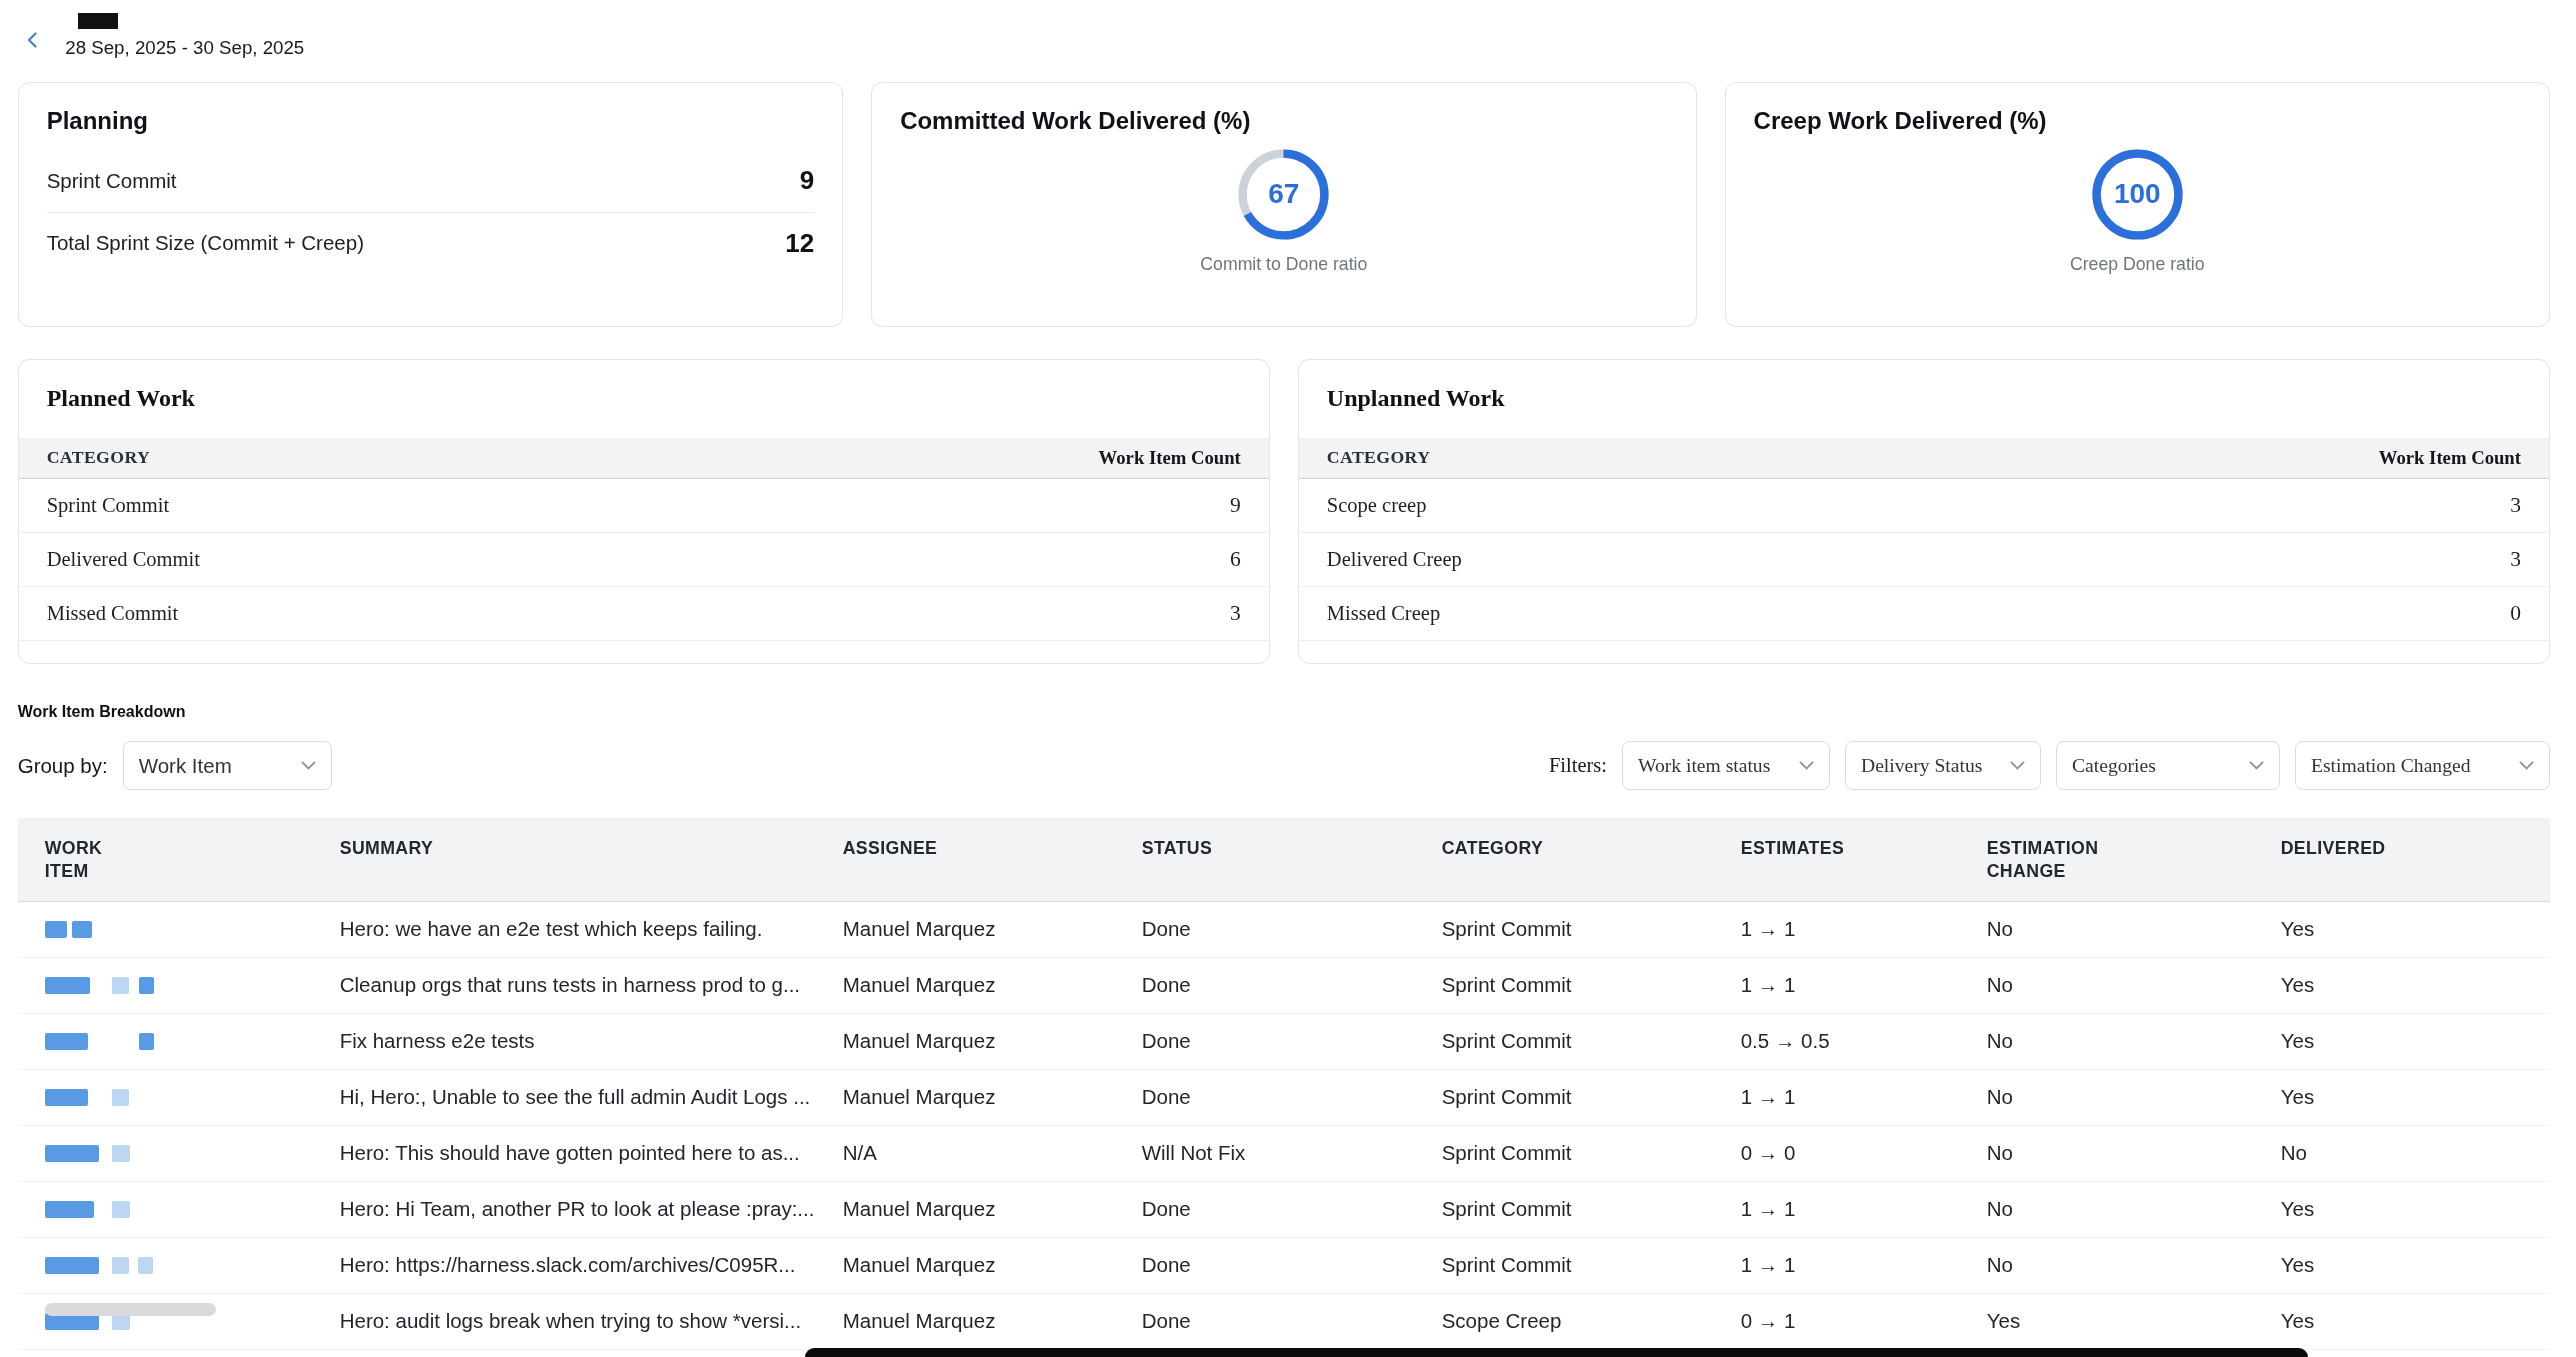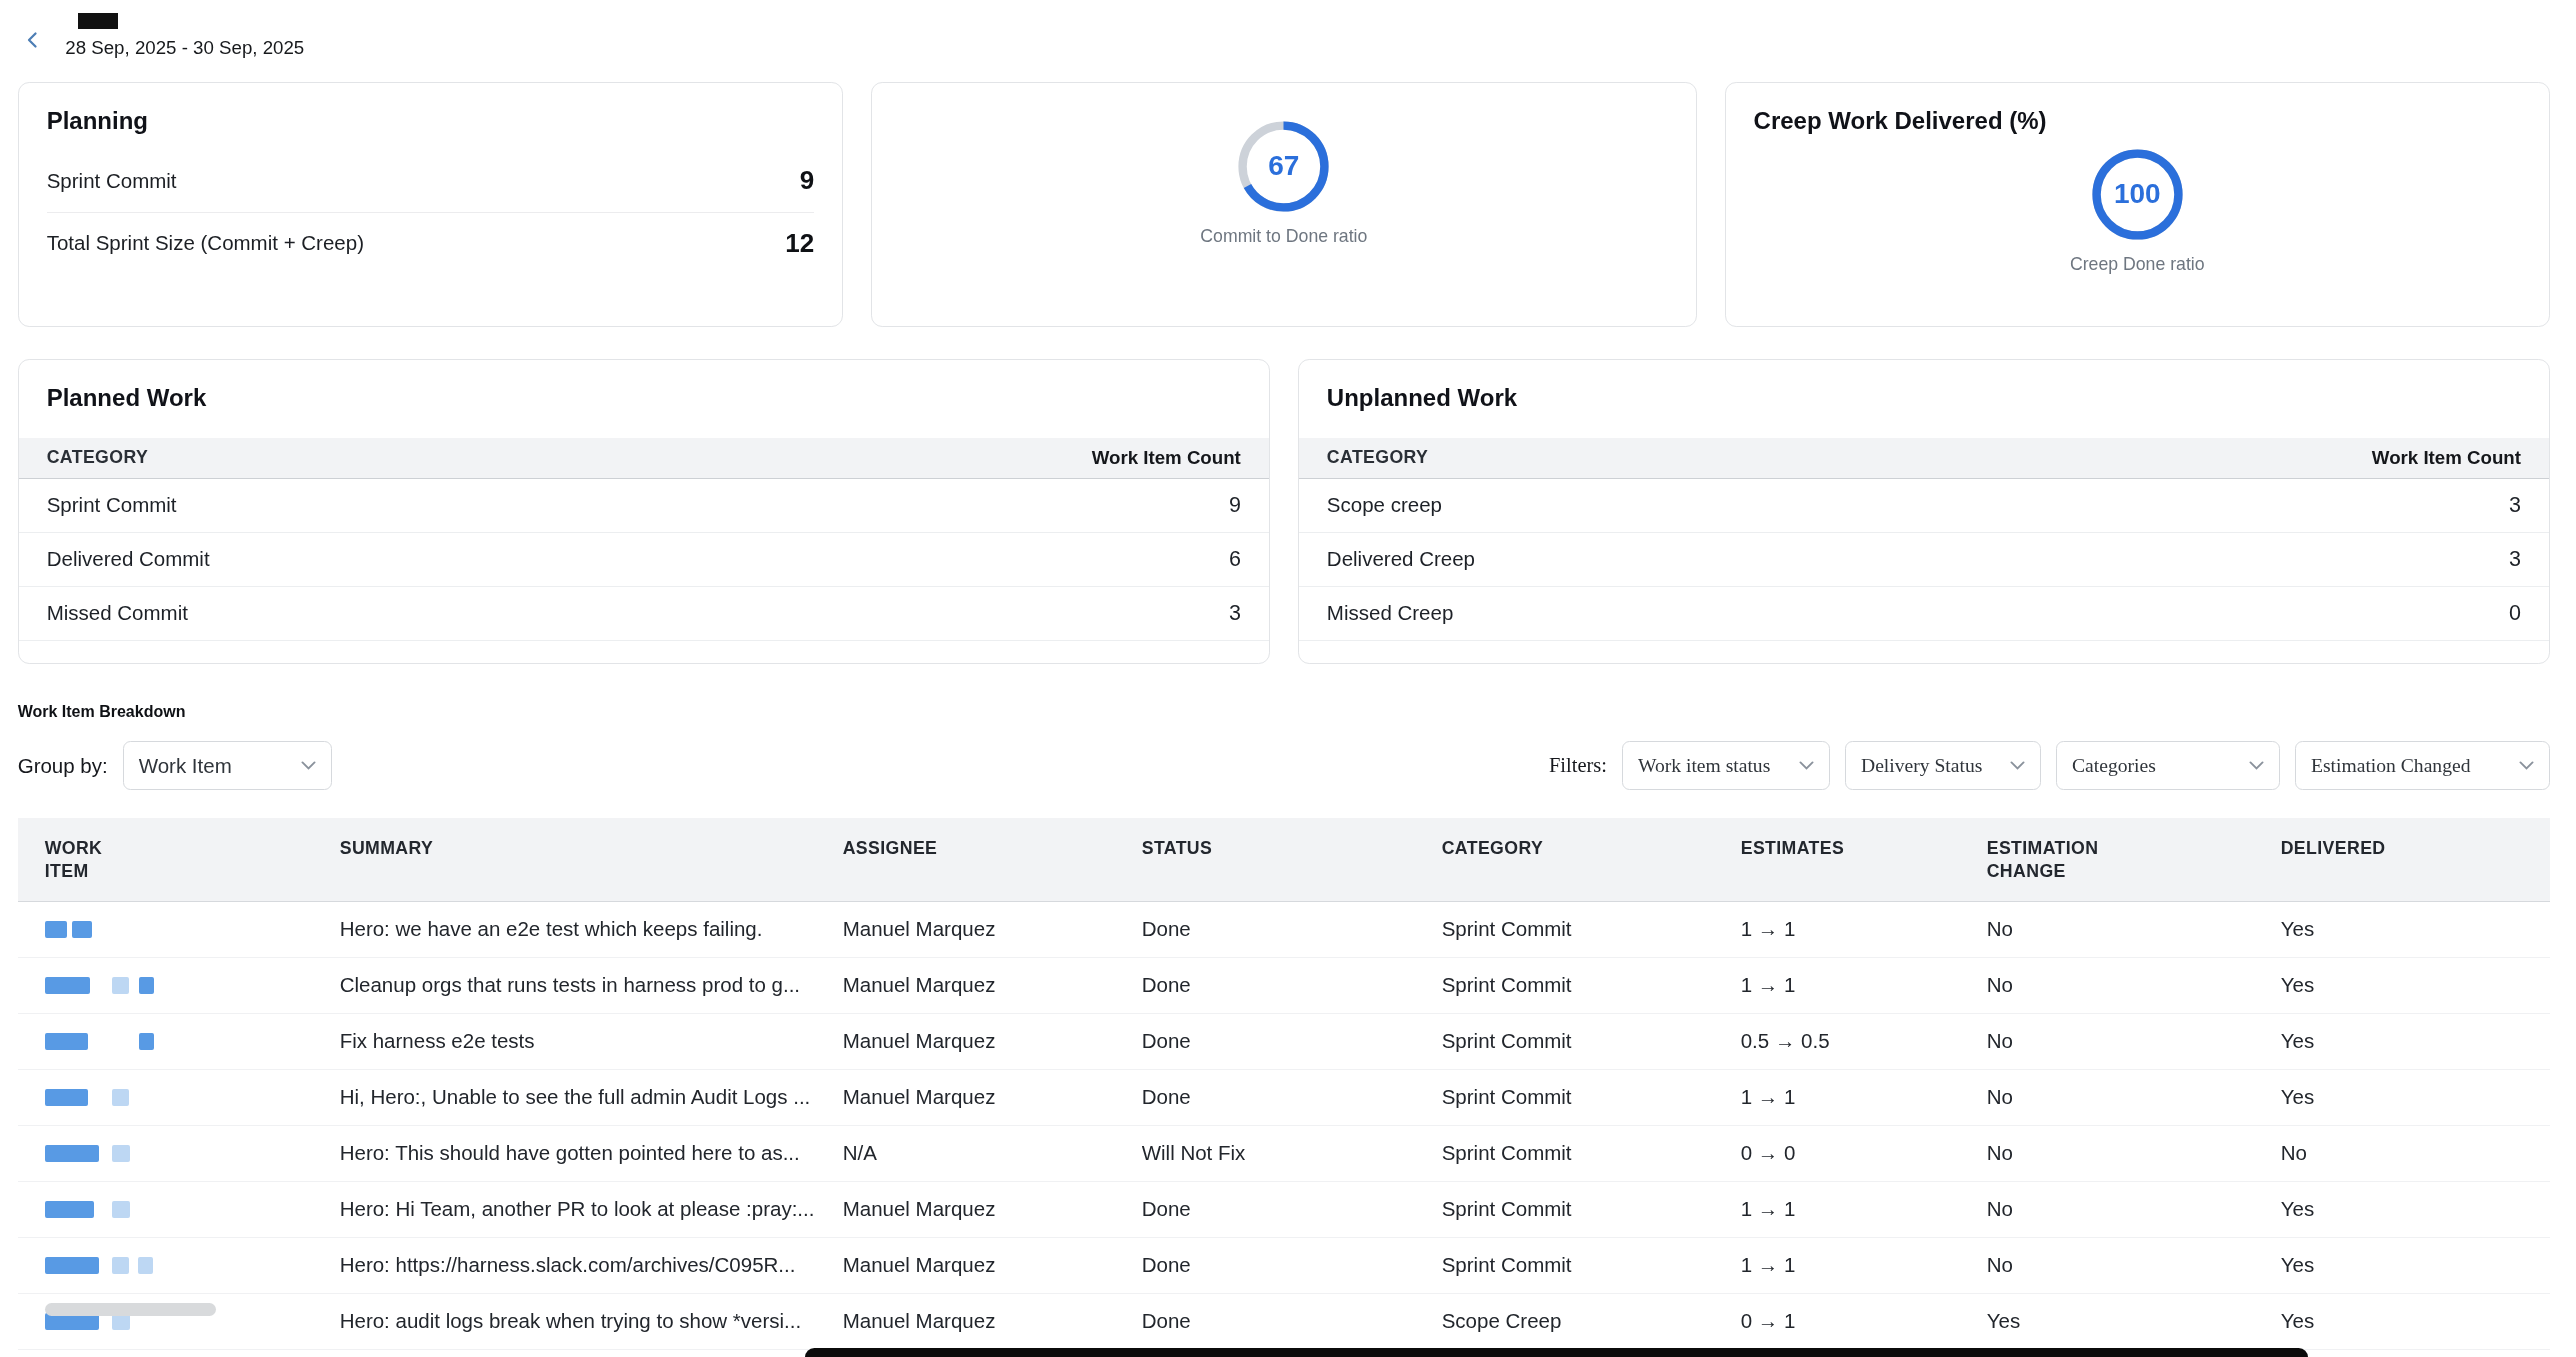--- a/index.html
+++ b/index.html
@@ -31,21 +31,21 @@
   .stat-row + .stat-row { border-top:0.9px solid #ececee; }
   .stat-value { font-size:26px; font-weight:700; color:#0f1115; }
 
   .gauge-card { display:flex; flex-direction:column; }
   .gauge-wrap { align-self:center; margin-top:13px; position:relative; width:93px; height:93px; }
   .gauge-num { position:absolute; inset:0; display:flex; align-items:center; justify-content:center;
                font-size:28px; font-weight:600; color:#2b6fdb; }
   .caption { align-self:center; margin-top:13px; font-size:17.7px; color:#6e7680; }
 
   
-  .tables-row { display:flex; gap:28px; margin-top:32px; }
+  .tables-row { display:flex; gap:28px; margin-top:32px;font-family:Liberation Serif, serif; }
   .table-card { flex:1; height:305px; padding:24px 0 0; overflow:hidden; }
   .table-card .card-title { padding:0 28px; }
   .band { margin-top:26px; background:#f2f3f5; border-bottom:0.9px solid #cdd0d4; height:41px;
           display:flex; justify-content:space-between; align-items:center; padding:0 28px; }
   .band-cat { font-size:17.7px; font-weight:700; letter-spacing:0.4px; color:#2a2f36; }
   .band-count { font-size:18.7px; font-weight:700; color:#15171b; }
   .trow { height:54px; display:flex; justify-content:space-between; align-items:center;
           padding:0 28px; font-size:20.5px; color:#1d2127; border-bottom:0.9px solid #eceef0; }
   .tval { font-weight:500; font-size:21.5px; }
 
@@ -106,20 +106,21 @@
           <span class="stat-value">9</span>
         </div>
         <div class="stat-row">
           <span>Total Sprint Size (Commit + Creep)</span>
           <span class="stat-value">12</span>
         </div>
       </div>
     </section>
 
     <section class="card gauge-card">
+      <h2 class="card-title">Committed Work Delivered (%)</h2>
       <div class="gauge-wrap">
         <svg width="93" height="93" viewBox="0 0 100 100">
           <circle cx="50" cy="50" r="44" fill="none" stroke="#cdd2d9" stroke-width="9"></circle>
           <circle class="arc" cx="50" cy="50" r="44" fill="none" stroke="#2b6fdb" stroke-width="9" transform="rotate(-90 50 50)" stroke-dasharray="185.2283028556542 276.46015351590177"></circle>
         </svg>
         <span class="gauge-num">67</span>
       </div>
       <div class="caption">Commit to Done ratio</div>
     </section>
 

